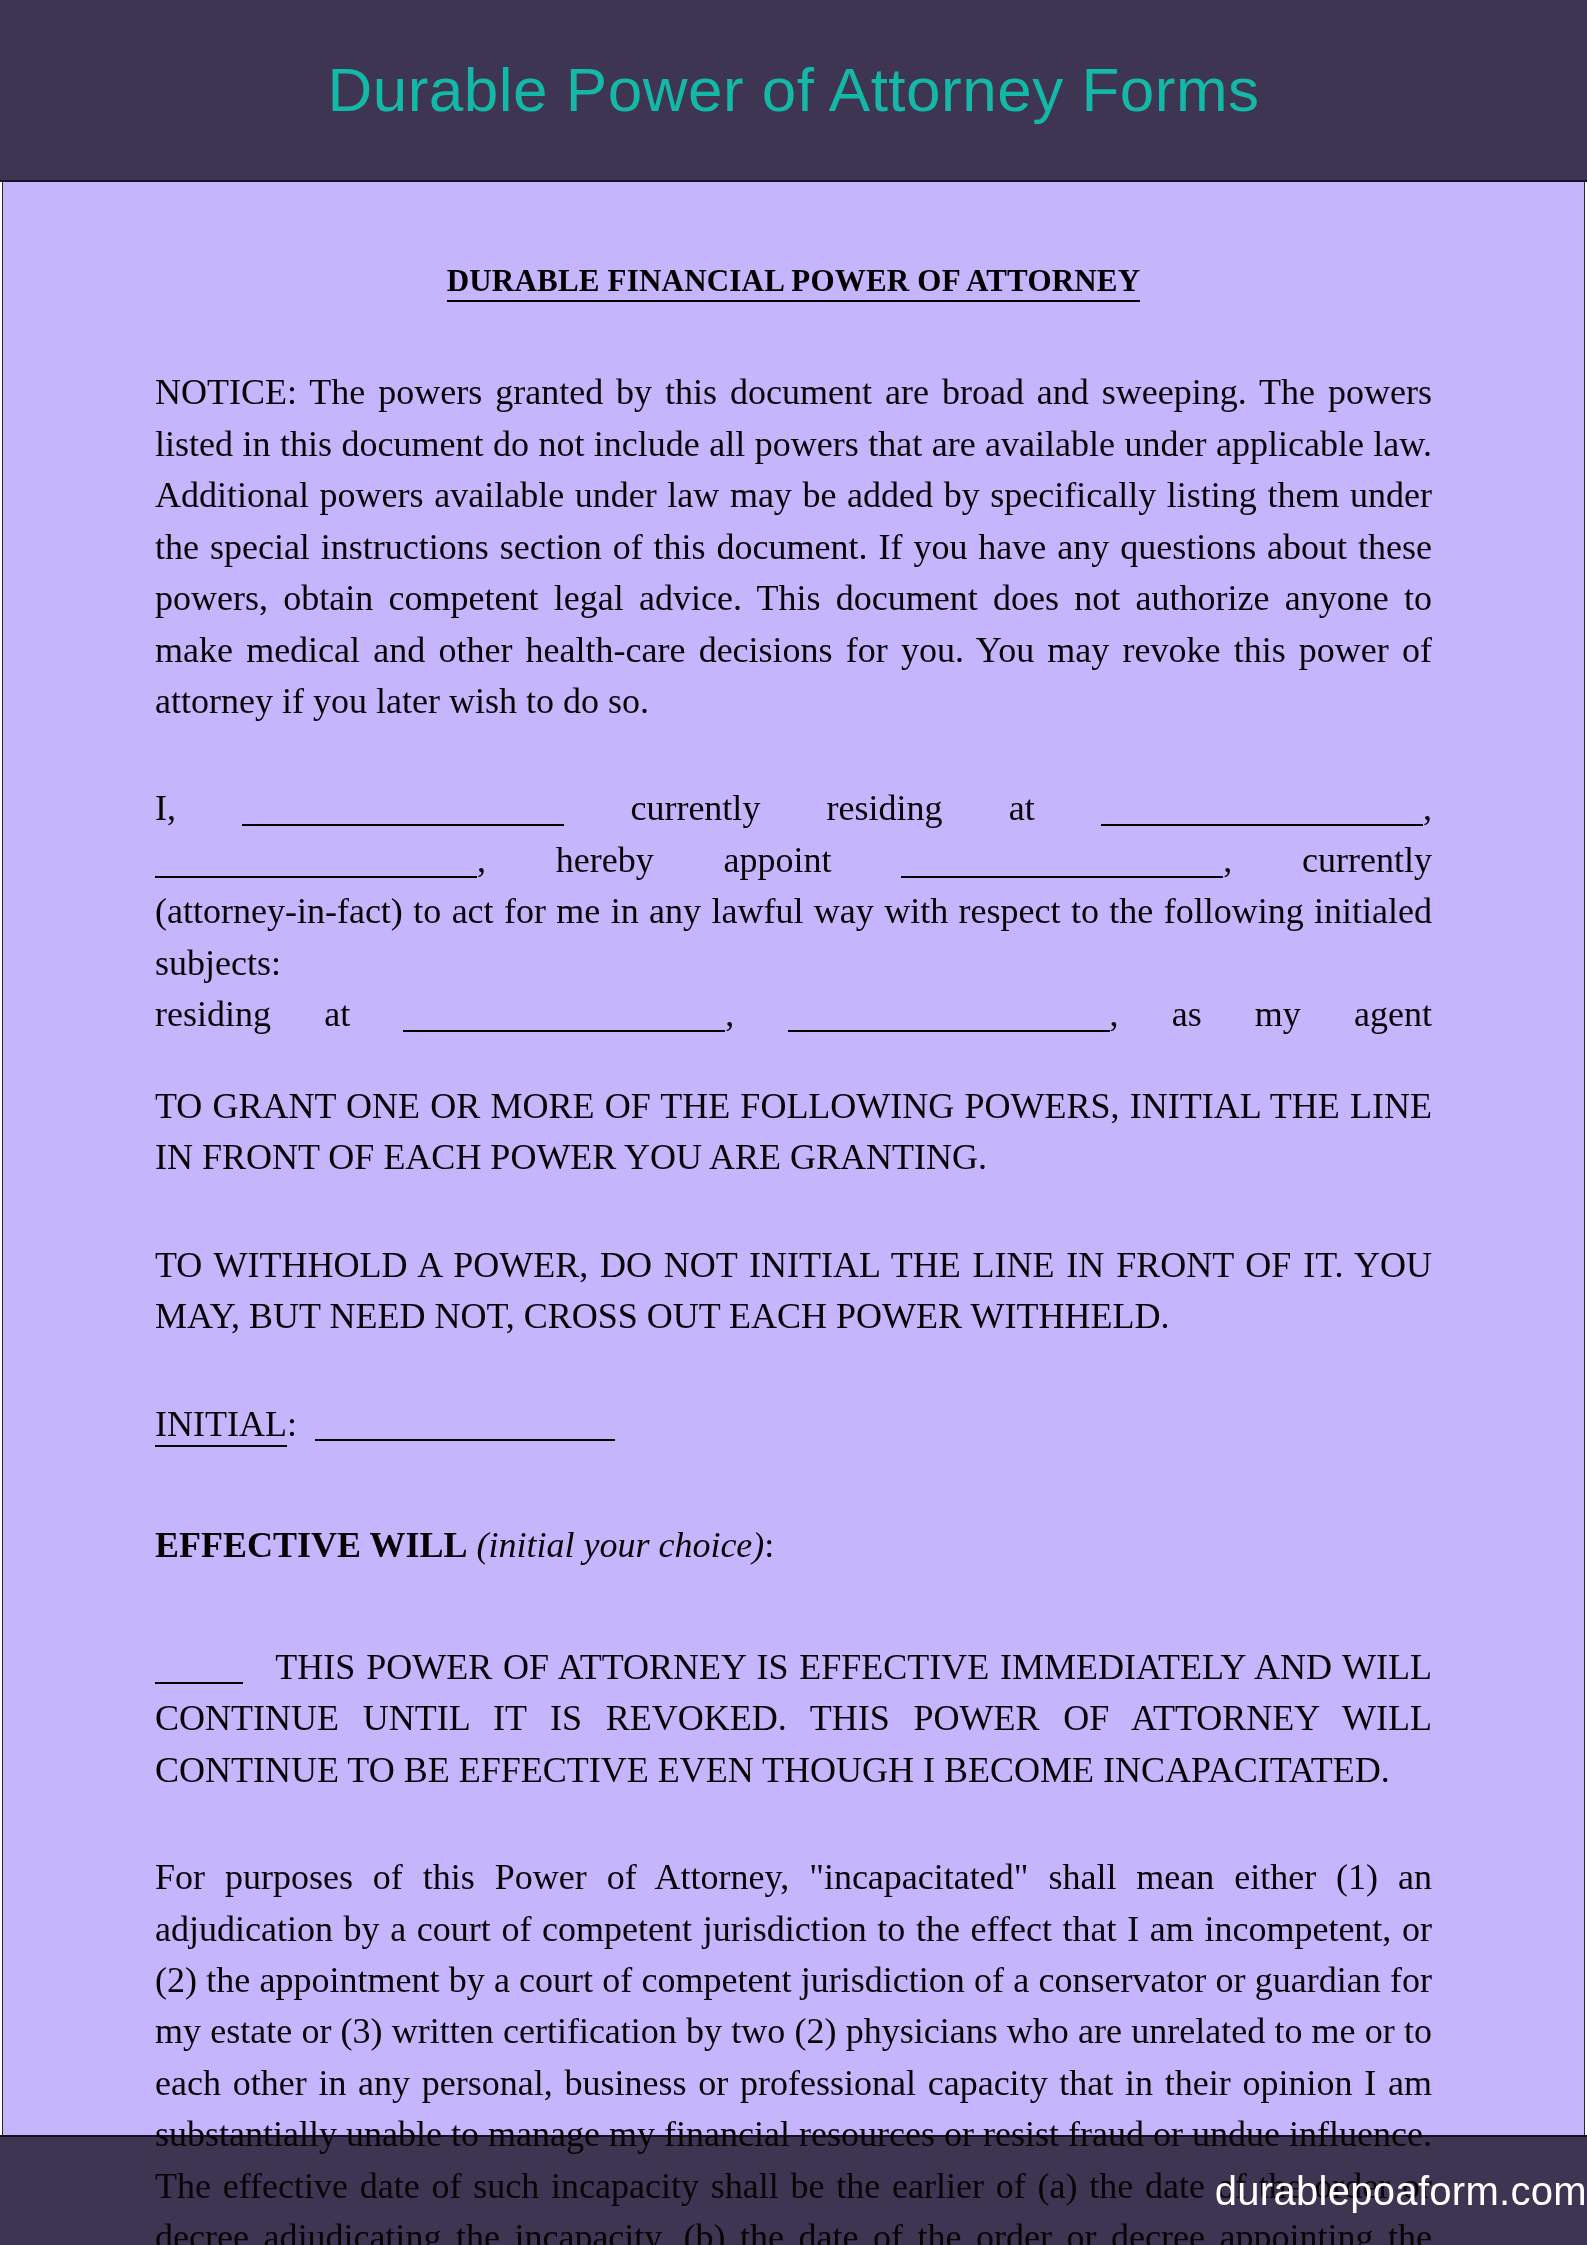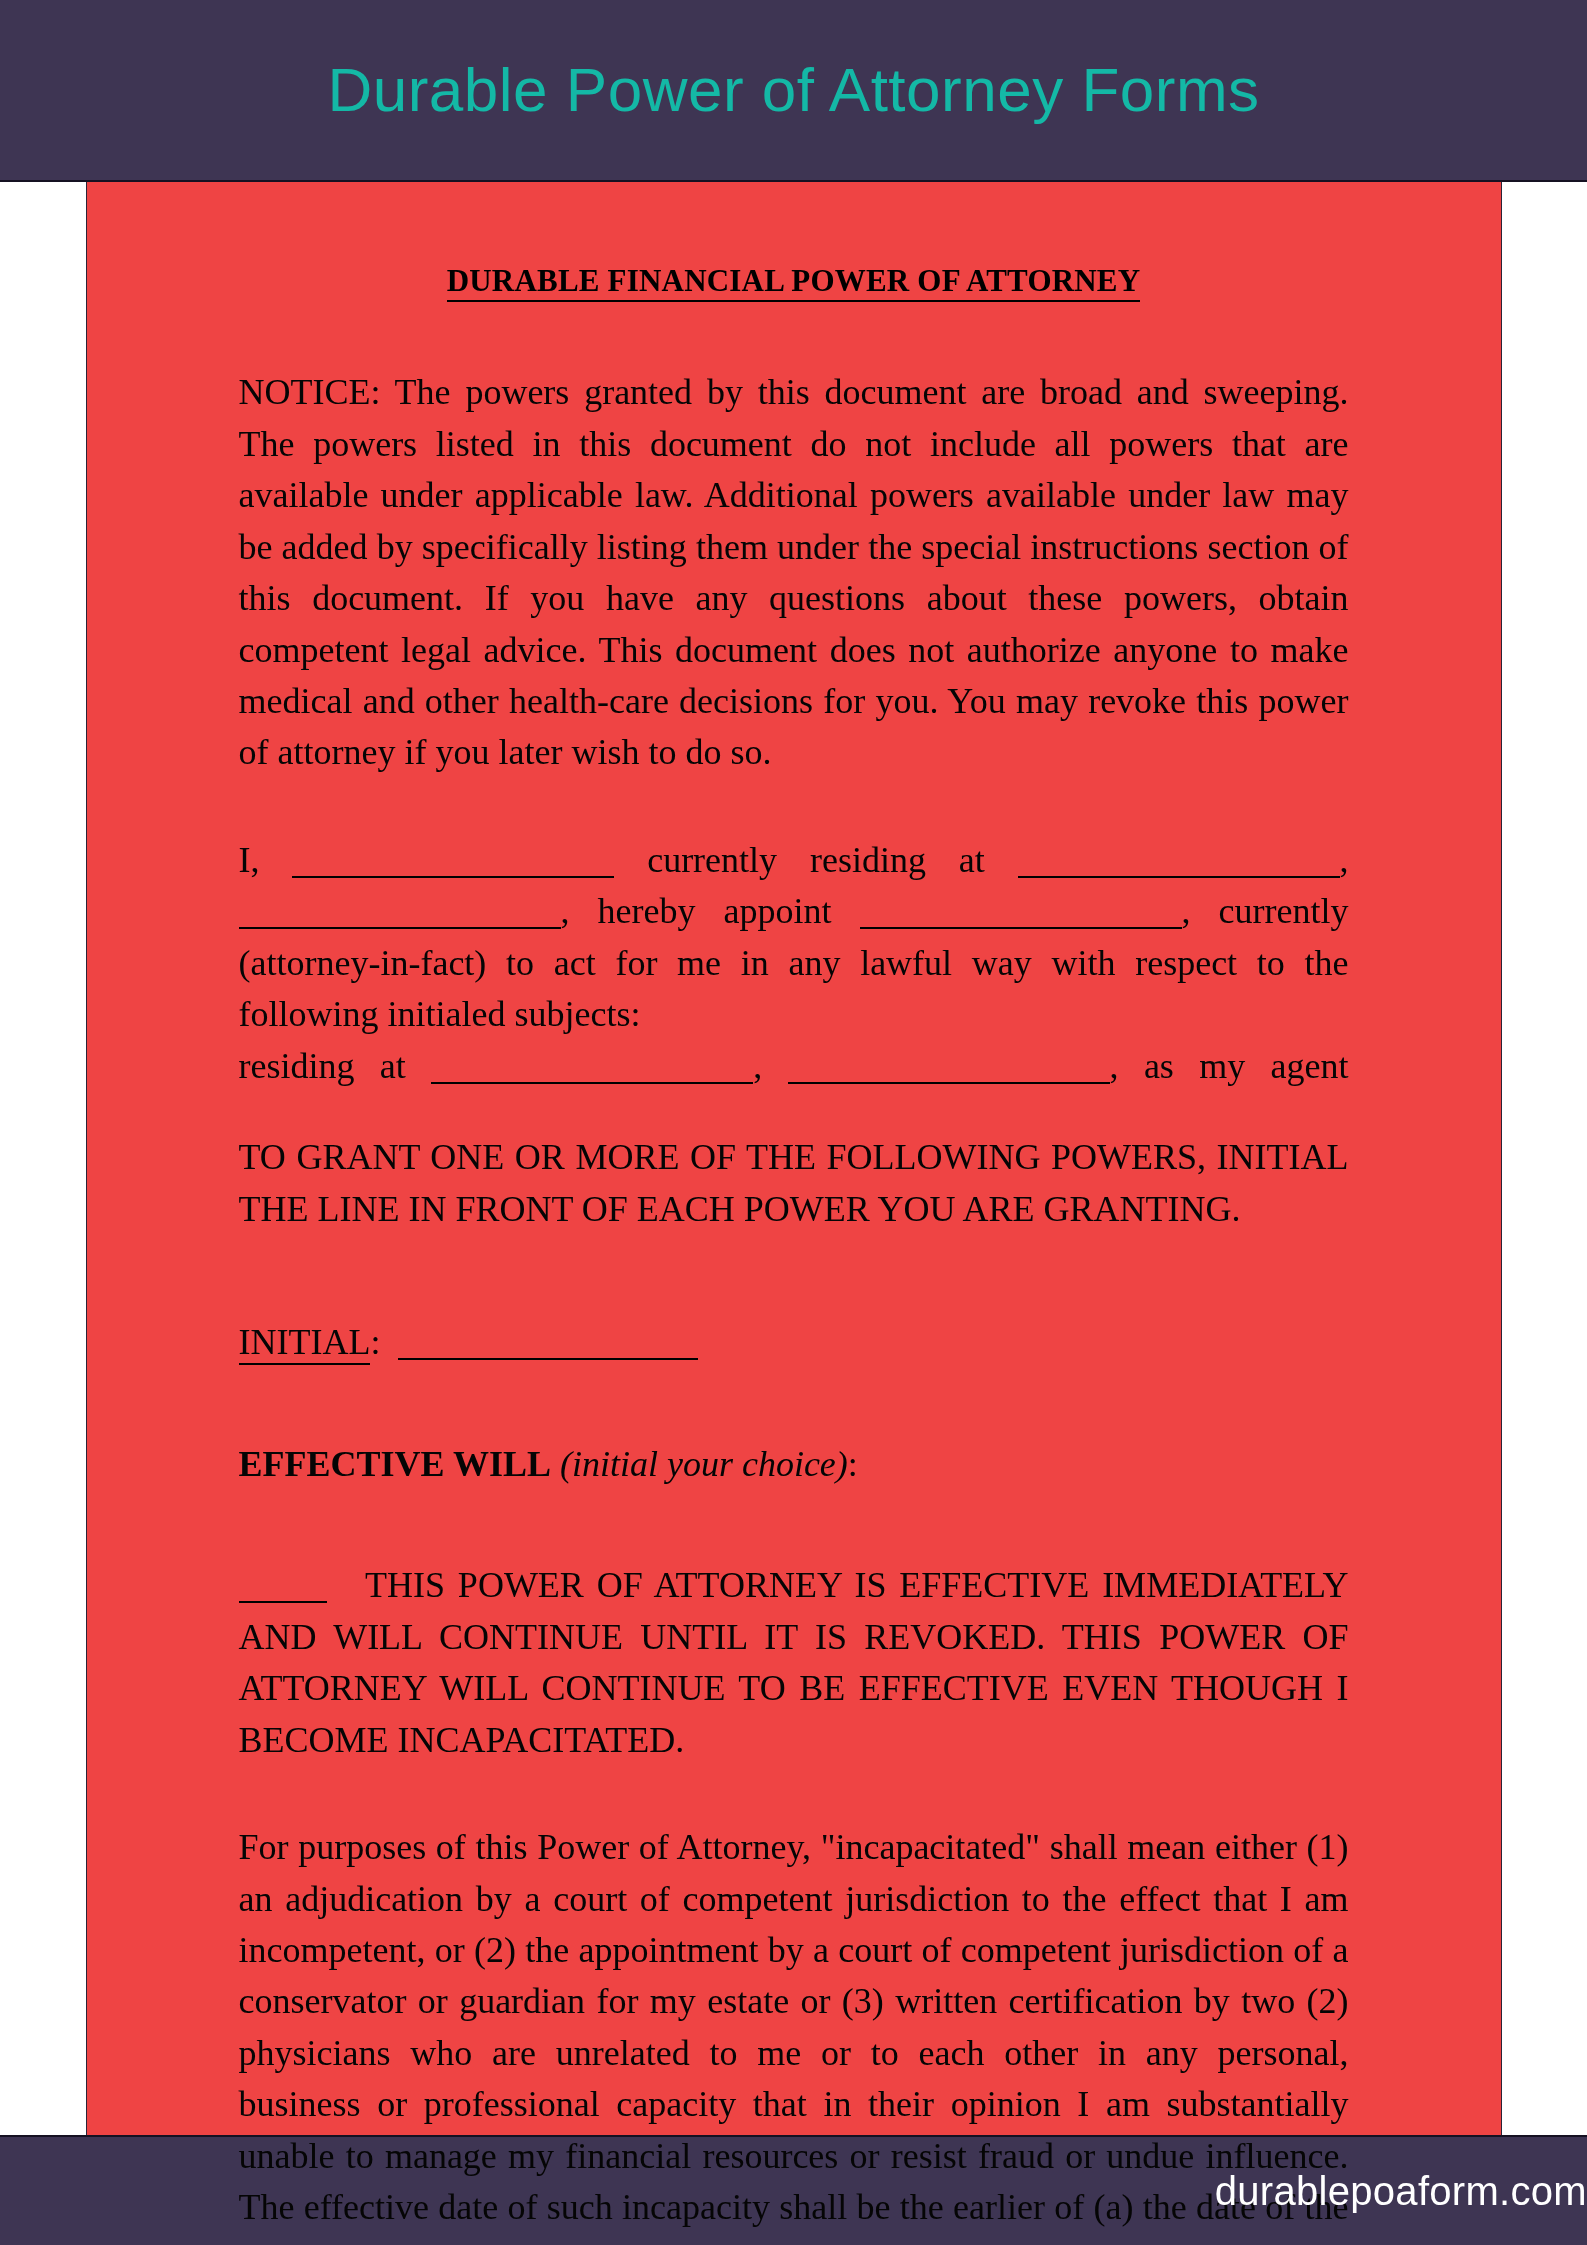--- a/index.html
+++ b/index.html
@@ -40,22 +40,22 @@
   .page-wrap {
     width: 100%;
     height: 1953px;
     box-sizing: border-box;
     padding: 0;
     background: #ffffff;
     display: flex;
     justify-content: center;
   }
   .page {
-    width: 1416px;
-    background: #ef4444;
+    width: 1583px;
+    background: #c4b5fd;
     border-left: 1px solid #2a2438;
     border-right: 1px solid #2a2438;
     box-sizing: border-box;
     padding: 80px 152px 0 152px;
   }
 
   
   .doc-title {
     text-align: center;
     font-size: 31px;
@@ -155,20 +155,21 @@
 
       <p class="body-text justify-all tight"><span>residing  at</span>&nbsp;<span class="blank w-addr"></span><span>,</span>&nbsp;<span class="blank w-addr"></span><span>, as  my  agent</span></p>
     </div>
 
     <div class="gap-md"></div>
 
     <p class="body-text">TO GRANT ONE OR MORE OF THE FOLLOWING POWERS, INITIAL THE LINE IN FRONT OF EACH POWER YOU ARE GRANTING.</p>
 
     <div class="gap-sm"></div>
 
+    <p class="body-text">TO WITHHOLD A POWER, DO NOT INITIAL THE LINE IN FRONT OF IT. YOU MAY, BUT NEED NOT, CROSS OUT EACH POWER WITHHELD.</p>
 
     <div class="gap-sm"></div>
 
     <p class="body-text"><span class="underline-word">INITIAL</span><span>:</span>&nbsp;&nbsp;<span class="blank w-initial"></span></p>
 
     <div class="gap-md"></div>
 
     <p class="body-text"><span class="bold">EFFECTIVE WILL</span><span class="bolditalic"> (initial your choice)</span><span>:</span></p>
 
     <div class="gap-md"></div>

